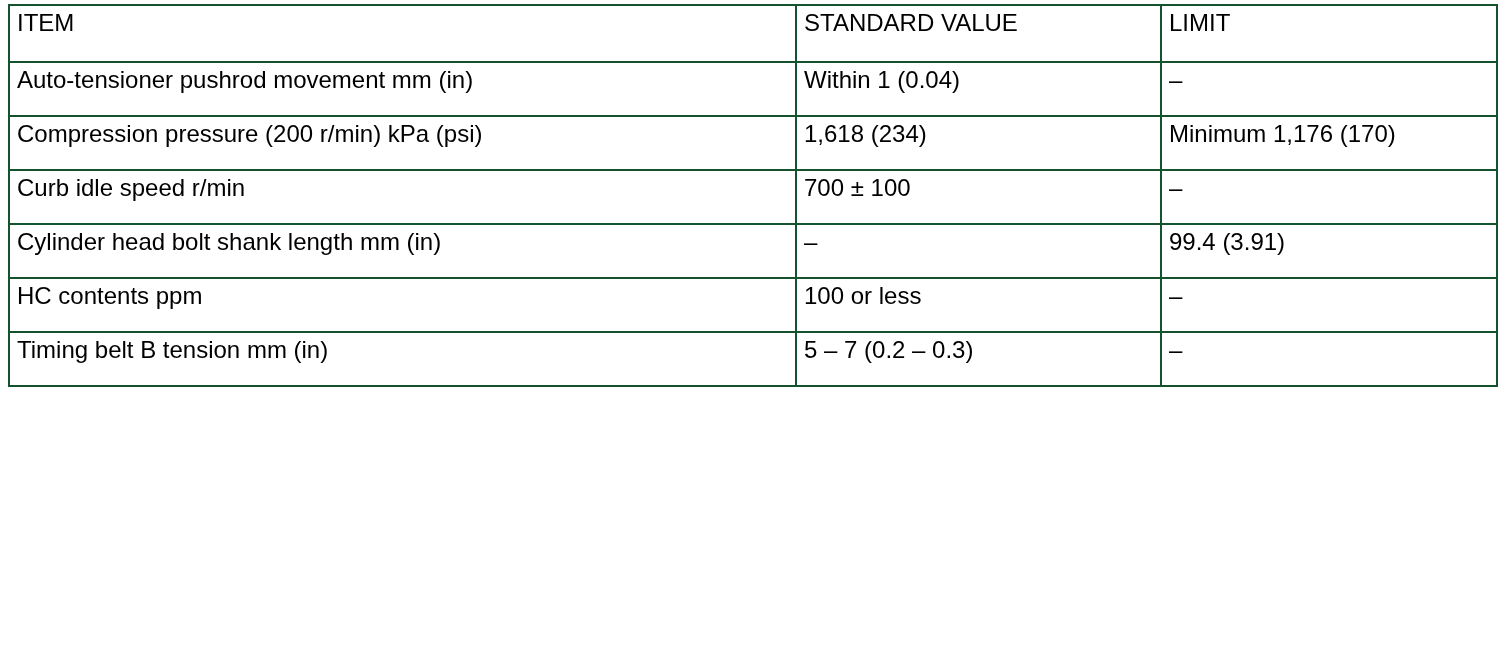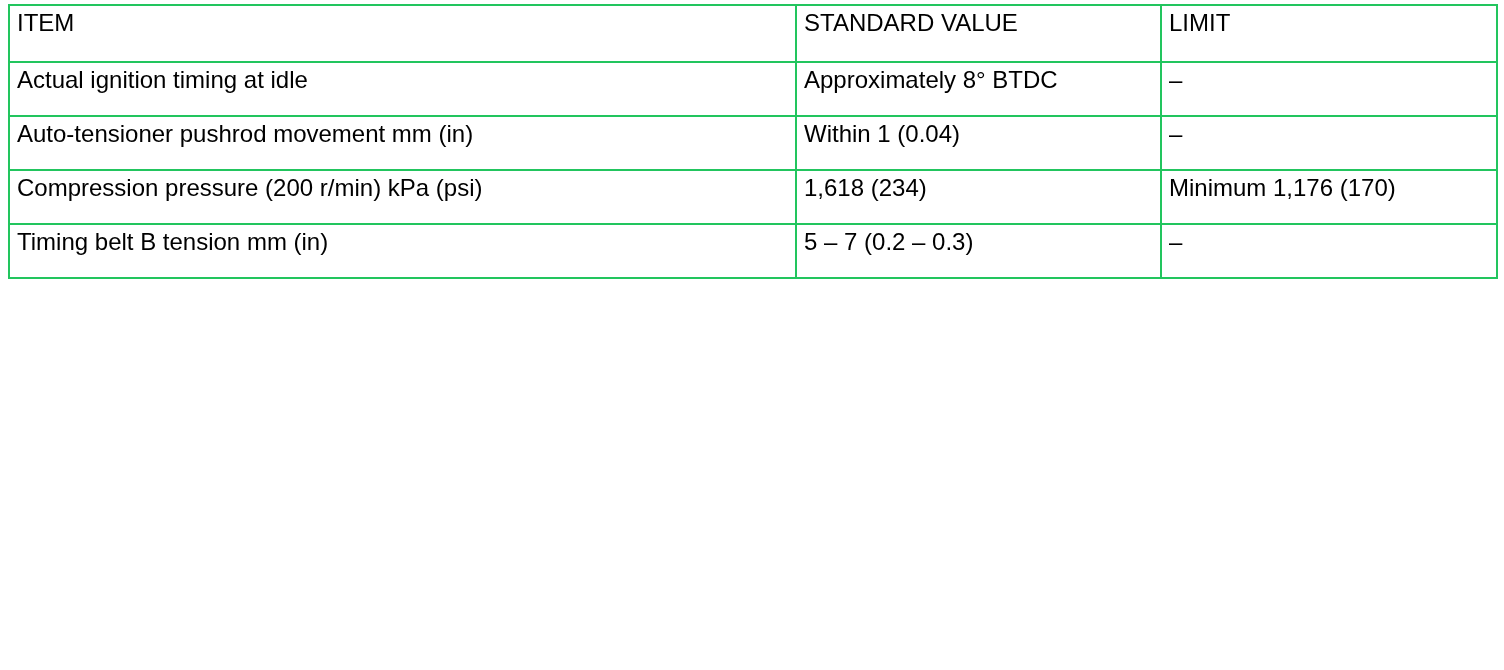--- a/index.html
+++ b/index.html
@@ -24,21 +24,21 @@
     border-collapse: collapse;
     width: 1488px;
     table-layout: fixed;
   }
   table.spec-table col.col-item { width: 787px; }
   table.spec-table col.col-std  { width: 365px; }
   table.spec-table col.col-lim  { width: 336px; }
 
   table.spec-table th,
   table.spec-table td {
-    border: 2px solid #22c55e;
+    border: 2px solid #14532d;
     padding: 4px 6px 5px 7px;
     text-align: left;
     vertical-align: top;
     font-size: 24px;
     line-height: 1.12;
     font-weight: normal;
     white-space: nowrap;
     overflow: hidden;
   }
   table.spec-table thead th {
@@ -61,33 +61,43 @@
     </colgroup>
     <thead>
       <tr>
         <th>ITEM</th>
         <th>STANDARD VALUE</th>
         <th>LIMIT</th>
       </tr>
     </thead>
     <tbody>
       <tr>
-        <td>Actual ignition timing at idle</td>
-        <td>Approximately 8° BTDC</td>
-        <td>–</td>
-      </tr>
-      <tr>
         <td>Auto-tensioner pushrod movement mm (in)</td>
         <td>Within 1 (0.04)</td>
         <td>–</td>
       </tr>
       <tr>
         <td>Compression pressure (200 r/min) kPa (psi)</td>
         <td>1,618 (234)</td>
         <td>Minimum 1,176 (170)</td>
+      </tr>
+      <tr>
+        <td>Curb idle speed r/min</td>
+        <td>700 ± 100</td>
+        <td>–</td>
+      </tr>
+      <tr>
+        <td>Cylinder head bolt shank length mm (in)</td>
+        <td>–</td>
+        <td>99.4 (3.91)</td>
+      </tr>
+      <tr>
+        <td>HC contents ppm</td>
+        <td>100 or less</td>
+        <td>–</td>
       </tr>
       <tr>
         <td>Timing belt B tension mm (in)</td>
         <td>5 – 7 (0.2 – 0.3)</td>
         <td>–</td>
       </tr>
     </tbody>
   </table>
 </div>
 

